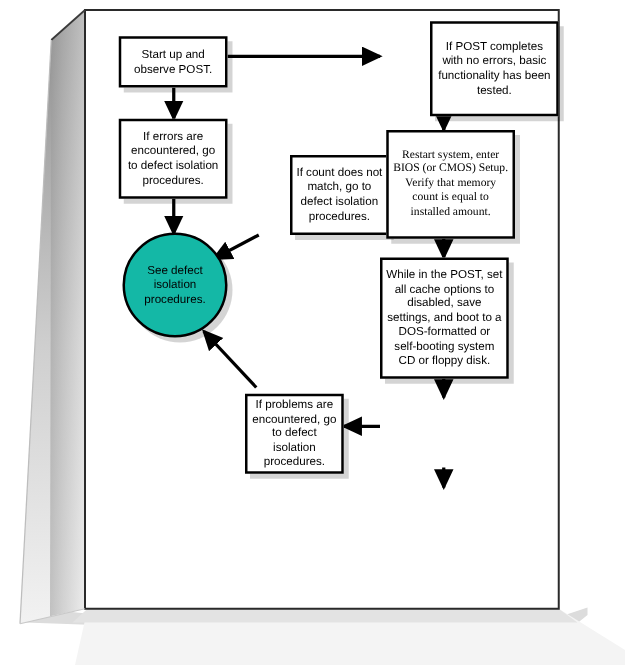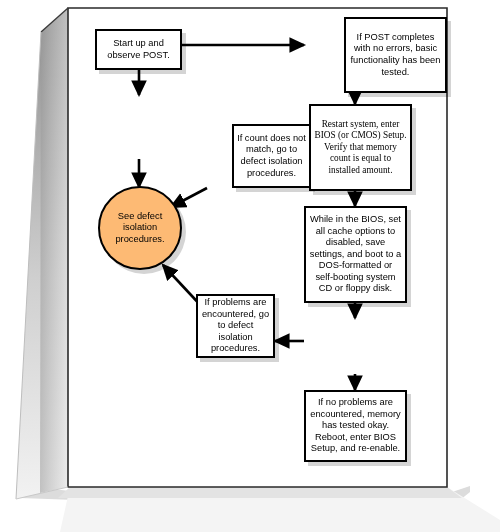--- a/index.html
+++ b/index.html
@@ -43,21 +43,21 @@
     display: flex;
     align-items: center;
     justify-content: center;
     padding: 2px 3px;
     box-shadow: 4px 4px 0 rgba(0,0,0,0.17);
     z-index: 5;
   }
   .node-circle {
     position: absolute;
     box-sizing: border-box;
-    background: #fdba74;
+    background: #14b8a6;
     border: 2px solid #000000;
     border-radius: 50%;
     color: #000000;
     font-size: 9.3px;
     line-height: 11.6px;
     text-align: center;
     display: flex;
     align-items: center;
     justify-content: center;
     box-shadow: 4px 4px 0 rgba(0,0,0,0.17);
@@ -137,44 +137,44 @@
       <line x1="355" y1="374" x2="355" y2="390"></line>
     </g>
   </svg>
 
   <div id="chart">
 
     <div class="node" style="left:95px; top:29px; width:87px; height:41px;">
       <span>Start up and observe POST.</span>
     </div>
 
+    <div class="node" style="left:95px; top:95px; width:87px; height:64px;">
+      <span>If errors are encountered, go to defect isolation procedures.</span>
+    </div>
 
     <div class="node-circle" style="left:98px; top:186px; width:84px; height:84px;">
       <span>See defect isolation procedures.</span>
     </div>
 
     <div class="node" style="left:196px; top:124px; width:79px; height:64px;margin-left:36px;">
       <span>If count does not match, go to defect isolation procedures.</span>
     </div>
 
-    <div class="node" style="left:196px; top:294px; width:79px; height:64px;justify-content:flex-end;">
+    <div class="node" style="left:196px; top:315px; width:79px; height:64px;justify-content:flex-end;">
       <span>If problems are encountered, go to defect isolation procedures.</span>
     </div>
 
     <div class="node" style="left:304px; top:17px; width:103px; height:76px;margin-left:40px;">
       <span>If POST completes with no errors, basic functionality has been tested.</span>
     </div>
 
     <div class="node" style="left:309px; top:104px; width:103px; height:87px;font-family:Liberation Serif, serif;">
       <span>Restart system, enter BIOS (or CMOS) Setup. Verify that memory count is equal to installed amount.</span>
     </div>
 
     <div class="node" style="left:304px; top:206px; width:103px; height:97px;">
-      <span>While in the BIOS, set all cache options to disabled, save settings, and boot to a DOS-formatted or self-booting system CD or floppy disk.</span>
+      <span>While in the POST, set all cache options to disabled, save settings, and boot to a DOS-formatted or self-booting system CD or floppy disk.</span>
     </div>
 
 
-    <div class="node" style="left:304px; top:390px; width:103px; height:72px;">
-      <span>If no problems are encountered, memory has tested okay. Reboot, enter BIOS Setup, and re-enable.</span>
-    </div>
 
   </div>
 </div>
 
 </body></html>

